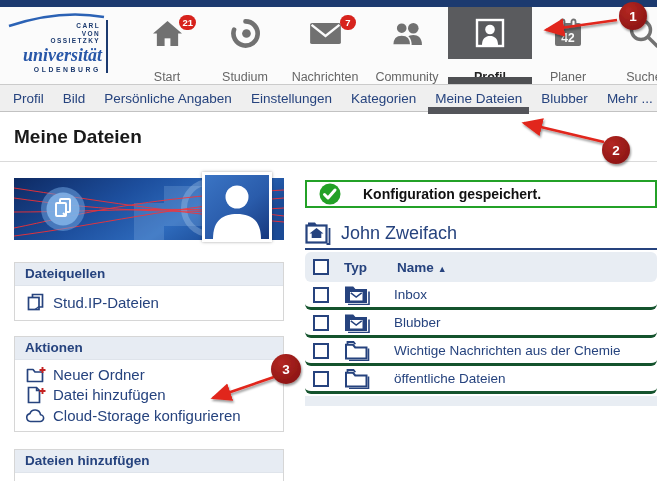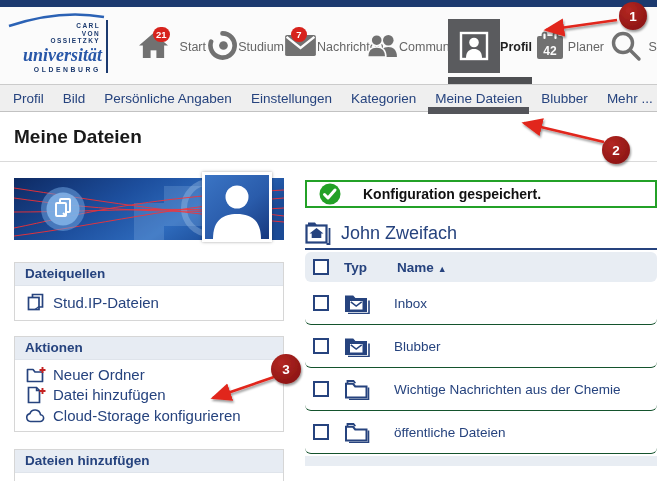--- a/index.html
+++ b/index.html
@@ -15,21 +15,21 @@
   .logo-swoosh { position: absolute; left: -2px; top: 1px; }
   .logo-pre { margin-top: 11px; text-align: right; padding-right: 5px; font-size: 6.5px;
     letter-spacing: 1.4px; color: #1c3a6f; line-height: 7.5px; font-weight: bold; }
   .logo-name { font-family: "Liberation Serif", serif; font-style: italic; font-size: 18px;
     color: #2857a8; text-align: right; padding-right: 3px; line-height: 20px; font-weight: bold; }
   .logo-city { text-align: right; padding-right: 4px; font-size: 6.8px; letter-spacing: 2.6px;
     color: #1c3a6f; font-weight: bold; margin-top: 1px; }
   .logo-bar { position: absolute; left: 96px; top: 9px; width: 2px; height: 53px; background: #1c3a6f; }
 
   .topnav { position: absolute; left: 128px; top: 0; height: 77px; display: flex; }
-  .tab { position: relative; height: 77px; display: flex; flex-direction: row; align-items: center; cursor: pointer; }
+  .tab { position: relative; height: 77px; display: flex; flex-direction: column; align-items: center; cursor: pointer; gap: 9px; }
   .tab:nth-child(1){width:78px}.tab:nth-child(2){width:78px}.tab:nth-child(3){width:82px}
   .tab:nth-child(4){width:82px}.tab:nth-child(5){width:84px}.tab:nth-child(6){width:72px}.tab:nth-child(7){width:80px}
   .tab-iconwrap { position: relative; width: 100%; height: 54px; display: flex; align-items: center; justify-content: center; }
   .tab-label { font-size: 12.5px; color: #666; margin-top: 2px; white-space: nowrap; }
   .tab.active .tab-iconwrap { background: #5a5b5e; }
   .tab.active .tab-label { color: #222; font-weight: bold; }
   .tab.active::after { content: ""; position: absolute; left: 0; right: 0; bottom: 0; height: 7px; background: #4e4f52; }
   .badge { position: absolute; top: 8px; right: 10px; min-width: 16px; height: 15px; padding: 0 3px;
     border-radius: 9px; background: #d7231d; color: #fff; font-size: 9.5px; font-weight: bold;
     display: flex; align-items: center; justify-content: center; }
@@ -72,21 +72,21 @@
     display: flex; align-items: center; padding: 1px 12px; gap: 22px; }
   .alert-text { font-size: 14px; font-weight: bold; color: #111; }
   .owner { margin-top: 13px; display: flex; align-items: center; gap: 9px;
     padding-bottom: 3px; border-bottom: 2px solid #26437e; }
   .owner-name { font-size: 18px; color: #26437e; }
   .filetable { margin-top: 2px; }
   .thead, .trow { display: grid; grid-template-columns: 36px 53px 1fr; align-items: center; border-radius: 6px; }
   .thead { background: #e8edf3; height: 30px; }
   .th { font-size: 13.5px; font-weight: bold; color: #26437e; padding-left: 3px; }
   .sort { font-size: 9px; color: #26437e; margin-left: 4px; }
-  .trow { height: 43px; border-bottom: 1px solid #14532d; background: #fff; }
+  .trow { height: 28px; border-bottom: 3px solid #14532d; background: #fff; }
   .checkbox { width: 16px; height: 16px; border: 2px solid #26437e; background: #fff;
     margin-left: 8px; cursor: pointer; }
   .cell-type { padding-left: 3px; display: flex; align-items: center; }
   .cell-name { font-size: 13.5px; color: #26437e; cursor: pointer; }
   .tfoot { height: 10px; background: #e8edf3; margin-top: 2px; }
 
   
   .annot { position: absolute; left: 0; top: 0; z-index: 40; pointer-events: none; }
   .annot text { font-family: "Liberation Sans", sans-serif; }
 </style>

